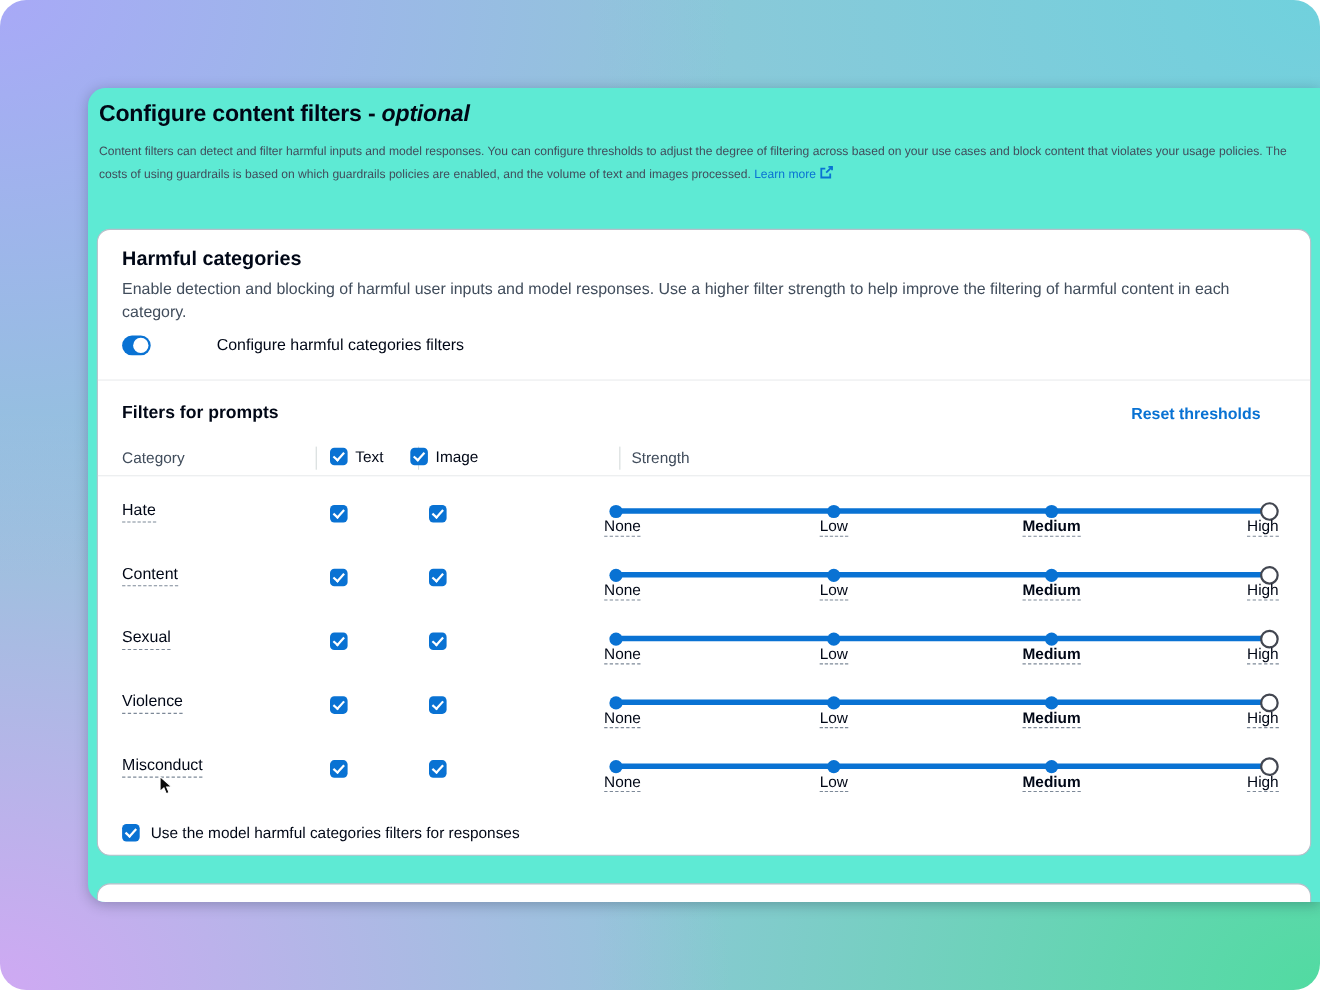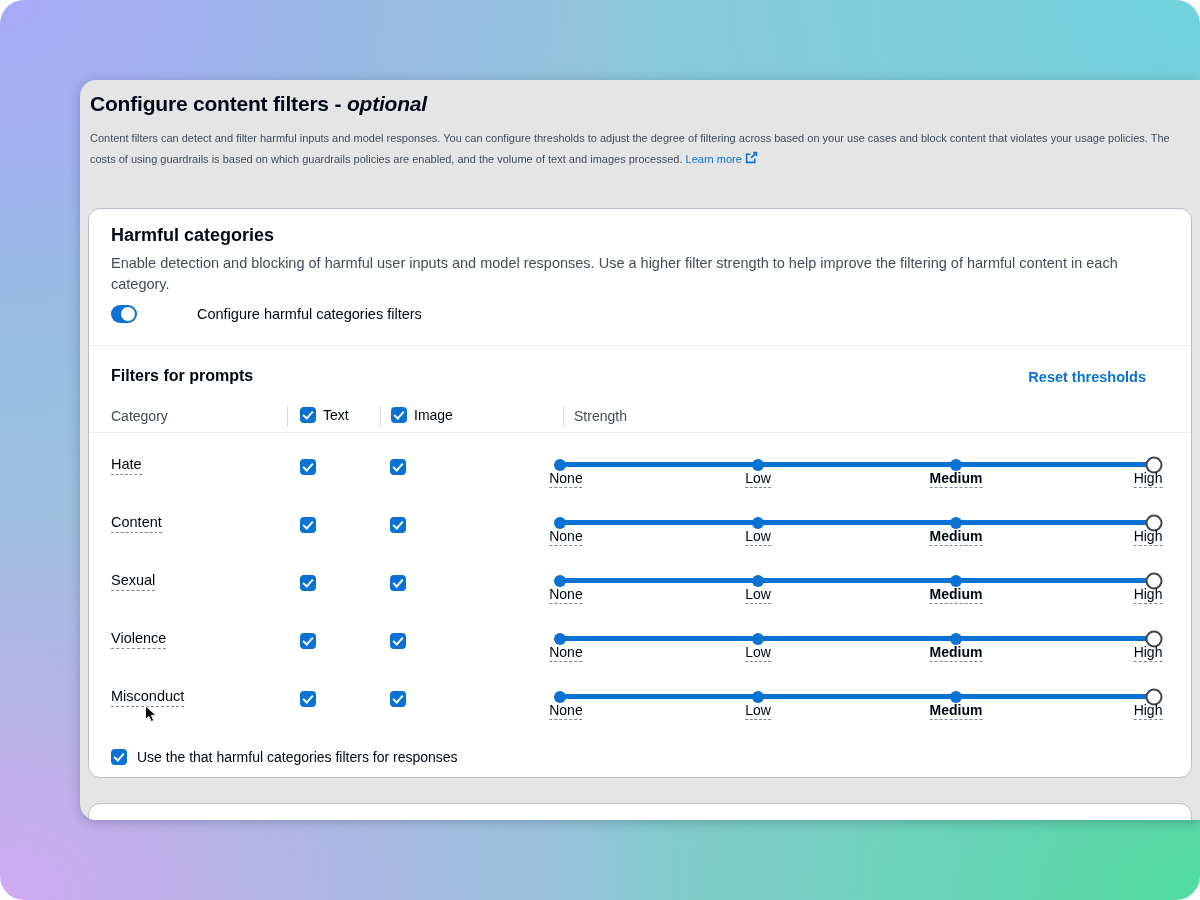--- a/index.html
+++ b/index.html
@@ -17,21 +17,21 @@
     background-color:#8fc7d8;
     background-image:
       radial-gradient(ellipse 950px 750px at 0% 0%,   #a8a9f7 0%, rgba(168,169,247,0) 70%),
       radial-gradient(ellipse 950px 750px at 100% 0%, #70d1dd 0%, rgba(112,209,221,0) 70%),
       radial-gradient(ellipse 950px 750px at 0% 100%, #cfa9f3 0%, rgba(207,169,243,0) 70%),
       radial-gradient(ellipse 950px 750px at 100% 100%,#51dba1 0%, rgba(81,219,161,0) 70%);
   }
   
   .card {
     position:absolute; left:80px; top:80px; width:1120px; height:740px;
-    background:#e5e5e5; border-radius:16px 0 0 16px; overflow:hidden;
+    background:#5eead4; border-radius:16px 0 0 16px; overflow:hidden;
     box-shadow:0 2px 12px rgba(0,20,40,.25);
   }
   .page-title {
     position:absolute; left:10px; top:92px; transform:translateY(-80px);
     font-size:21px; font-weight:700; color:#000716; letter-spacing:-0.2px;
   }
   
   .card .page-title { position:absolute; left:10px; top:12px; transform:none; }
   .page-title em { font-style:italic; font-weight:700; }
   .page-desc {
@@ -78,21 +78,21 @@
     font-size:14.5px; font-weight:700; color:#0972d3; cursor:pointer; text-decoration:none;margin-left:32px;
   }
   
   .thead { position:absolute; left:0; top:196px; width:100%; height:27px; }
   .thead .col-label { position:absolute; top:3px; font-size:14px; color:#414d5c; }
   .thead .lbl-category { left:22px; }
   .thead .lbl-strength { left:485px; }
   .vdiv { position:absolute; top:1px; width:1px; height:21px; background:#d5dbdb; }
   .vd1 { left:198px; } .vd2 { left:291px; } .vd3 { left:474px; }
   .hcb-group { position:absolute; top:2px; display:flex; align-items:flex-end; gap:7px; }
-  .hcb-text { left:211px; } .hcb-image { left:302px; }
+  .hcb-text { left:211px; } .hcb-image { left:284px; }
   .hcb-group .cb-label { font-size:14px; color:#000716; }
   
   .cb {
     width:16px; height:16px; border-radius:4px; background:#0972d3;
     position:relative; display:inline-block; cursor:pointer; flex:0 0 auto;
   }
   .cb::after {
     content:""; position:absolute; left:5px; top:2px; width:4px; height:8px;
     border:solid #fff; border-width:0 2px 2px 0; transform:rotate(42deg);
   }
@@ -266,21 +266,21 @@
           <span class="tick t1">Low</span>
           <span class="tick t2">Medium</span>
           <span class="tick t3">High</span>
         </div>
       </div>
 
     </div>
 
     <div class="same-row">
       <span class="cb"></span>
-      <span class="cb-label">Use the that harmful categories filters for responses</span>
+      <span class="cb-label">Use the model harmful categories filters for responses</span>
     </div>
 
   </div>
 
   <div class="panel2"></div>
 
 </div>
 
 <div class="cursor">
   <svg width="13" height="19" viewBox="0 0 13 19">

